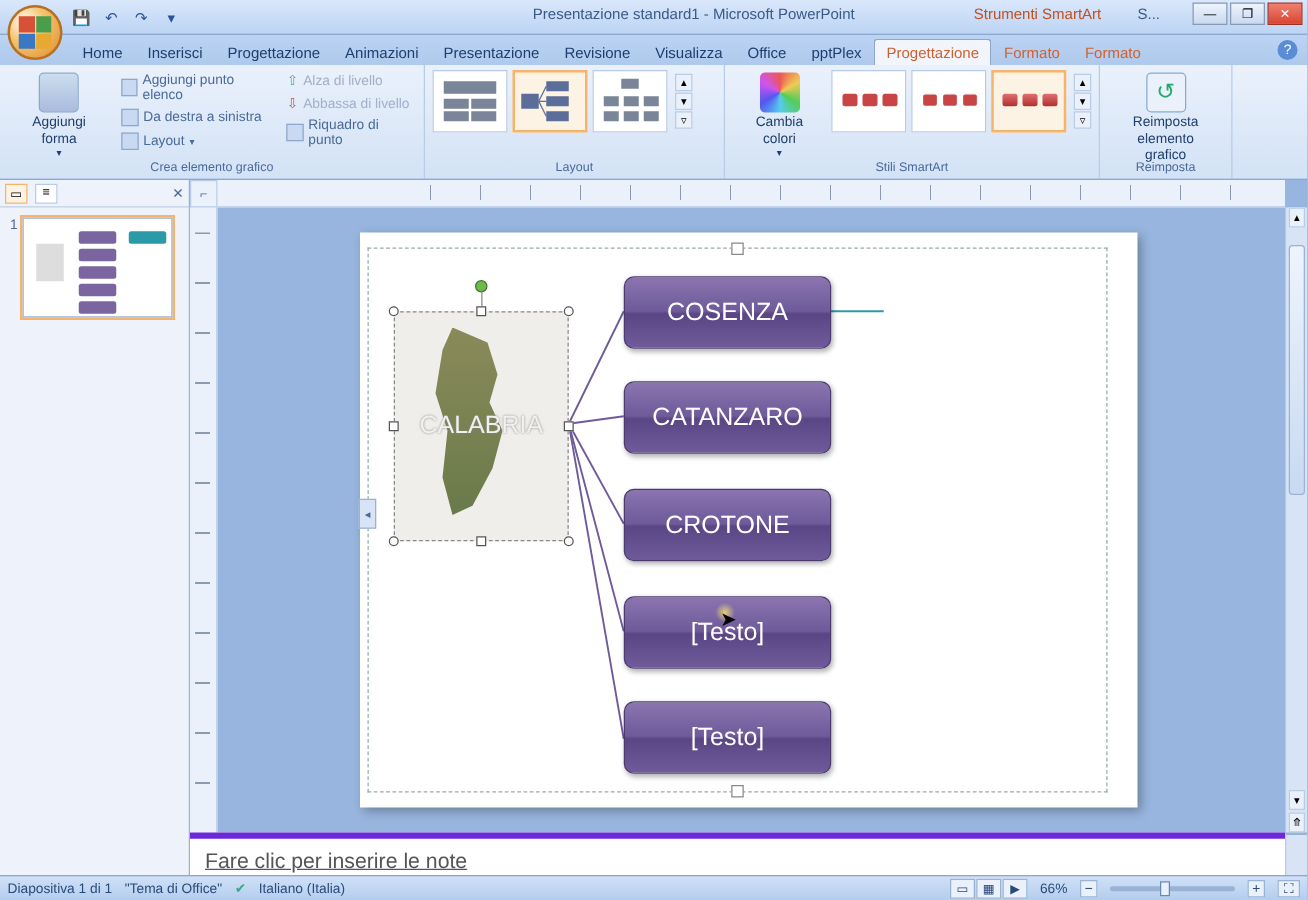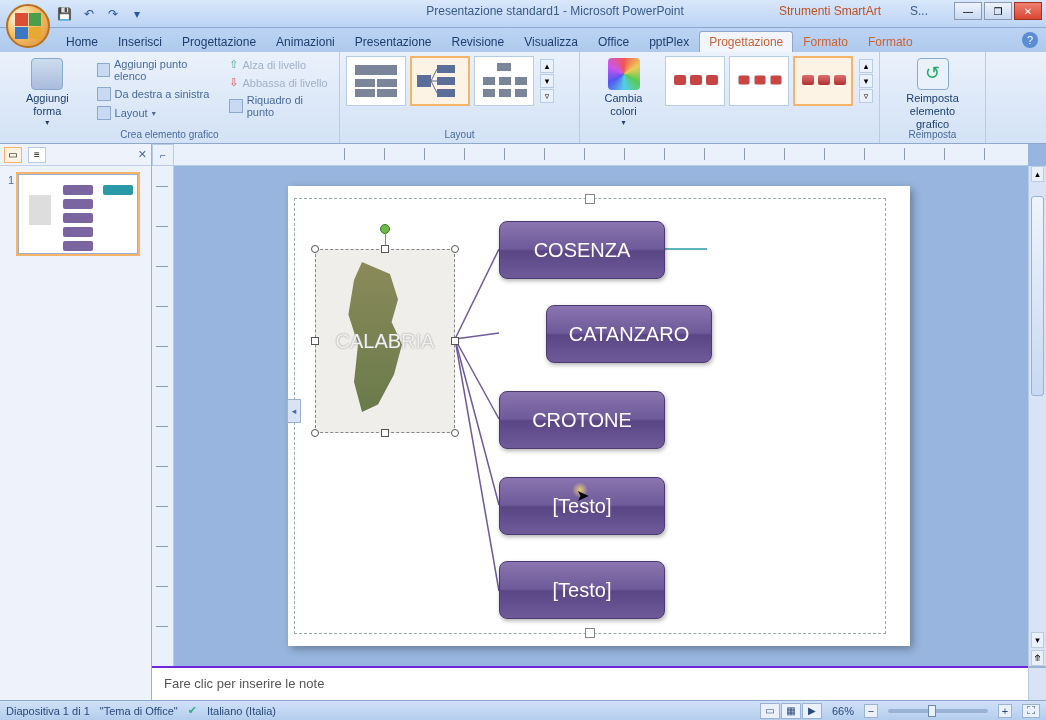--- a/index.html
+++ b/index.html
@@ -94,21 +94,21 @@
 .text-expand{position:absolute;top:200px;left:-8px;width:14px;height:24px;background:#d8e4f6;border:1px solid #9ab3d4;display:flex;align-items:center;justify-content:center;font-size:9px;color:#4a6a9a;cursor:pointer;}
 
 .scroll-v { position:absolute; top:22px; right:0; bottom:0; width:18px; background:#d8e4f6; border-left:1px solid #b8cce6;}
 .scroll-v .thumb{position:absolute;top:30px;left:2px;right:2px;height:200px;background:linear-gradient(#eef4fc,#c8d9f1);border:1px solid #9ab3d4;border-radius:3px;cursor:pointer;}
 .scroll-v .arr{position:absolute;left:2px;right:2px;height:16px;background:#eaf1fb;border:1px solid #b8cce6;font-size:9px;display:flex;align-items:center;justify-content:center;cursor:pointer;}
 
 .cursor-ptr{position:absolute;top:300px;left:288px;font-size:16px;pointer-events:none;}
 .cursor-glow{position:absolute;top:296px;left:284px;width:16px;height:16px;background:radial-gradient(rgba(255,230,100,0.8),transparent 70%);border-radius:50%;pointer-events:none;}
 
 
-.notes-pane { position: absolute; bottom: 0; left: 0; right: 18px; height: 34px; background: #fff; border-top: 2px solid #6d28d9; padding: 8px 12px; font-size: 13px; color: #555; }
+.notes-pane { position: absolute; bottom: 0; left: 0; right: 18px; height: 34px; background: #fff; border-top: 5px solid #6d28d9; padding: 8px 12px; font-size: 17px; color: #555; text-decoration: underline; }
 .notes-scroll{position:absolute;bottom:0;right:0;width:18px;height:34px;background:#d8e4f6;border-left:1px solid #b8cce6;border-top:2px solid #9ab3d4;}
 
 
 .statusbar { position: absolute; bottom: 0; left: 0; right: 0; height: 20px; background: linear-gradient(#d0e1f7,#b4cdee); display: flex; align-items: center; font-size: 11px; color: #2a4a7a; padding: 0 6px; gap: 10px; border-top:1px solid #8da8cc;}
 .statusbar .spacer { flex: 1; }
 .view-btns { display: flex; gap: 1px; }
 .view-btn { width: 20px; height: 16px; border: 1px solid #9ab3d4; background: #eaf1fb; cursor: pointer; font-size:10px;display:flex;align-items:center;justify-content:center;}
 .zoom-slider{width:100px;height:4px;background:#9ab3d4;position:relative;border-radius:2px;}
 .zoom-slider .knob{position:absolute;left:40px;top:-4px;width:8px;height:12px;background:#eaf1fb;border:1px solid #6a8ab4;cursor:pointer;}
 .zoom-btn{width:14px;height:14px;border:1px solid #9ab3d4;background:#eaf1fb;display:flex;align-items:center;justify-content:center;cursor:pointer;font-size:11px;}
@@ -283,20 +283,21 @@
               <rect x="36" y="14" width="12" height="10" fill="url(#g1)" rx="2"></rect>
             </svg>
         </div>
         <div class="gallery-arrows">
           <span>▴</span>
           <span>▾</span>
           <span>▿</span>
         </div>
       </div>
     </div>
+    <div class="group-title">Stili SmartArt</div>
   </div>
 
   <div class="ribbon-group" style="width:106px;">
     <div class="group-body" style="justify-content:center;width:100%;">
       <div class="rbtn-lg">
         <span class="icon" style="background:#eaf1fb;border:1px solid #8ac;border-radius:4px;display:flex;align-items:center;justify-content:center;color:#2a6;font-size:18px;">↺</span>
         <span>Reimposta elemento grafico</span>
       </div>
     </div>
     <div class="group-title">Reimposta</div>
@@ -357,21 +358,21 @@
           <div class="root-handle bm"></div>
           <div class="root-handle lm"></div>
           <div class="root-handle rm"></div>
           <div class="map-shape"></div>
           <div class="root-label">CALABRIA</div>
         </div>
 
         <div class="child-box" style="top:22px;">
             <span>COSENZA</span>
           </div>
-        <div class="child-box" style="top:106px;margin-left:47px;">
+        <div class="child-box" style="top:106px;">
             <span>CATANZARO</span>
           </div>
         <div class="child-box" style="top:192px;">
             <span>CROTONE</span>
           </div>
         <div class="child-box" style="top:278px;">
             <span>[Testo]</span>
           </div>
         <div class="child-box" style="top:362px;">
             <span>[Testo]</span>

